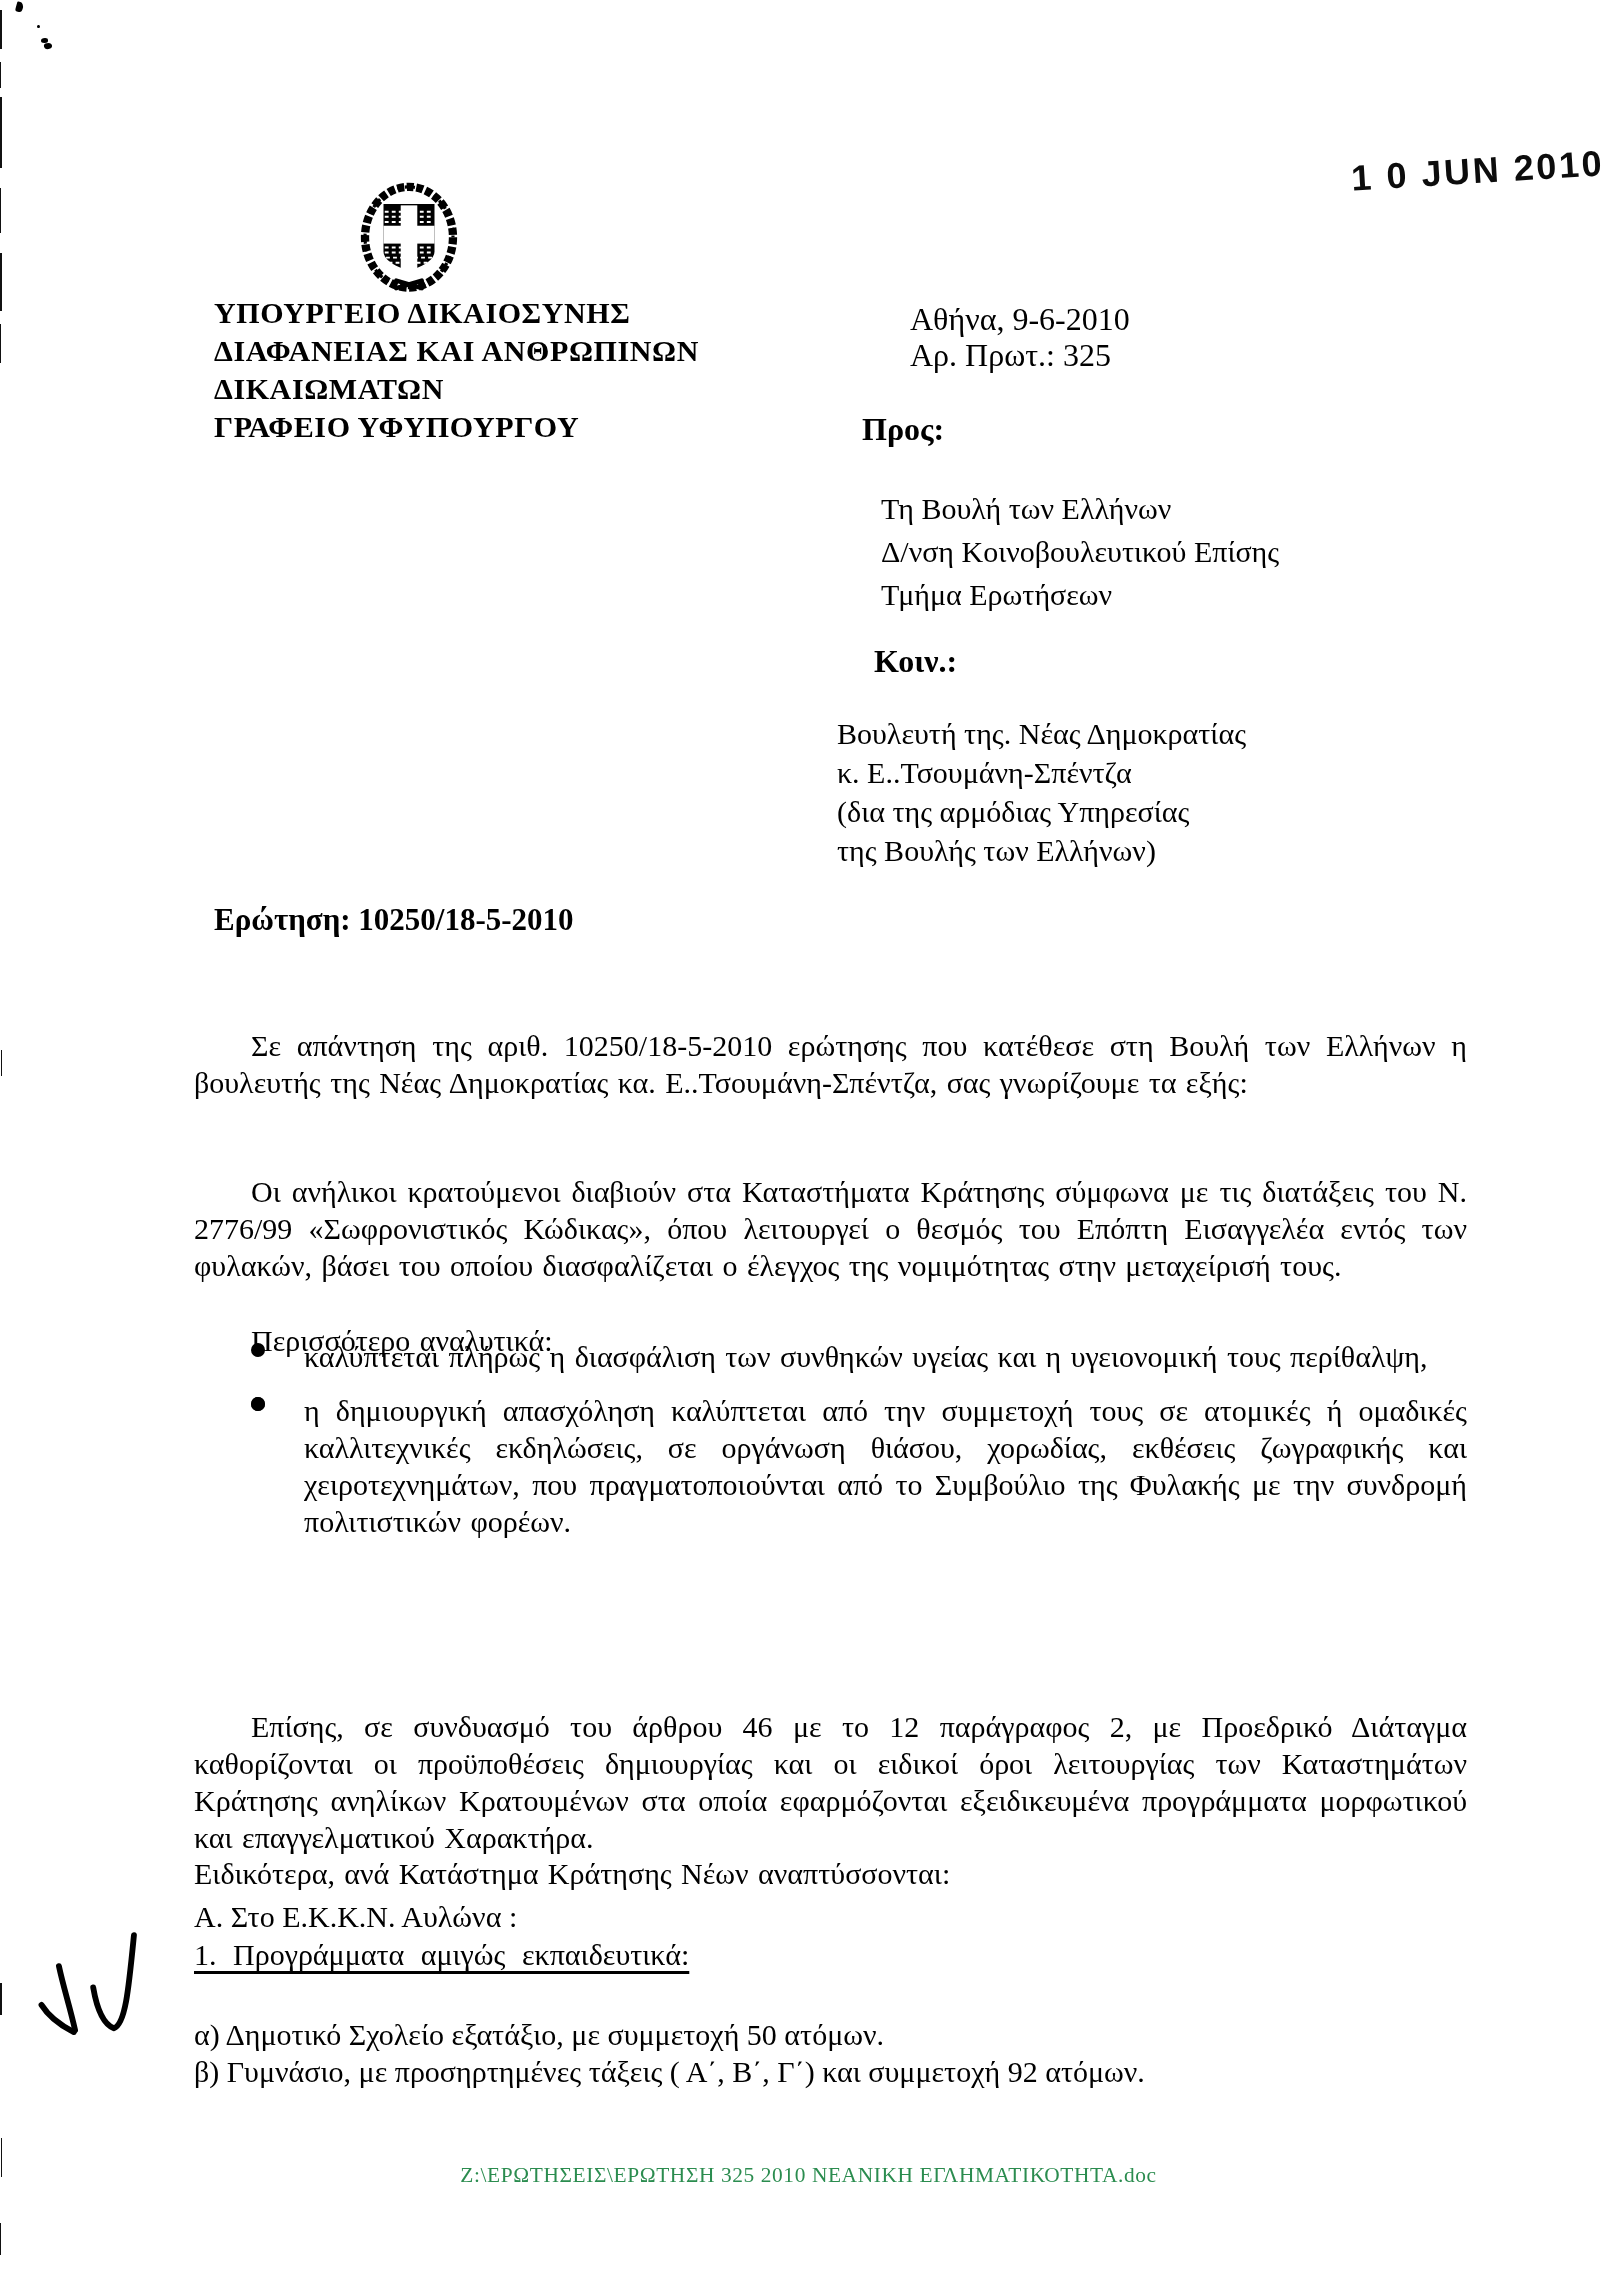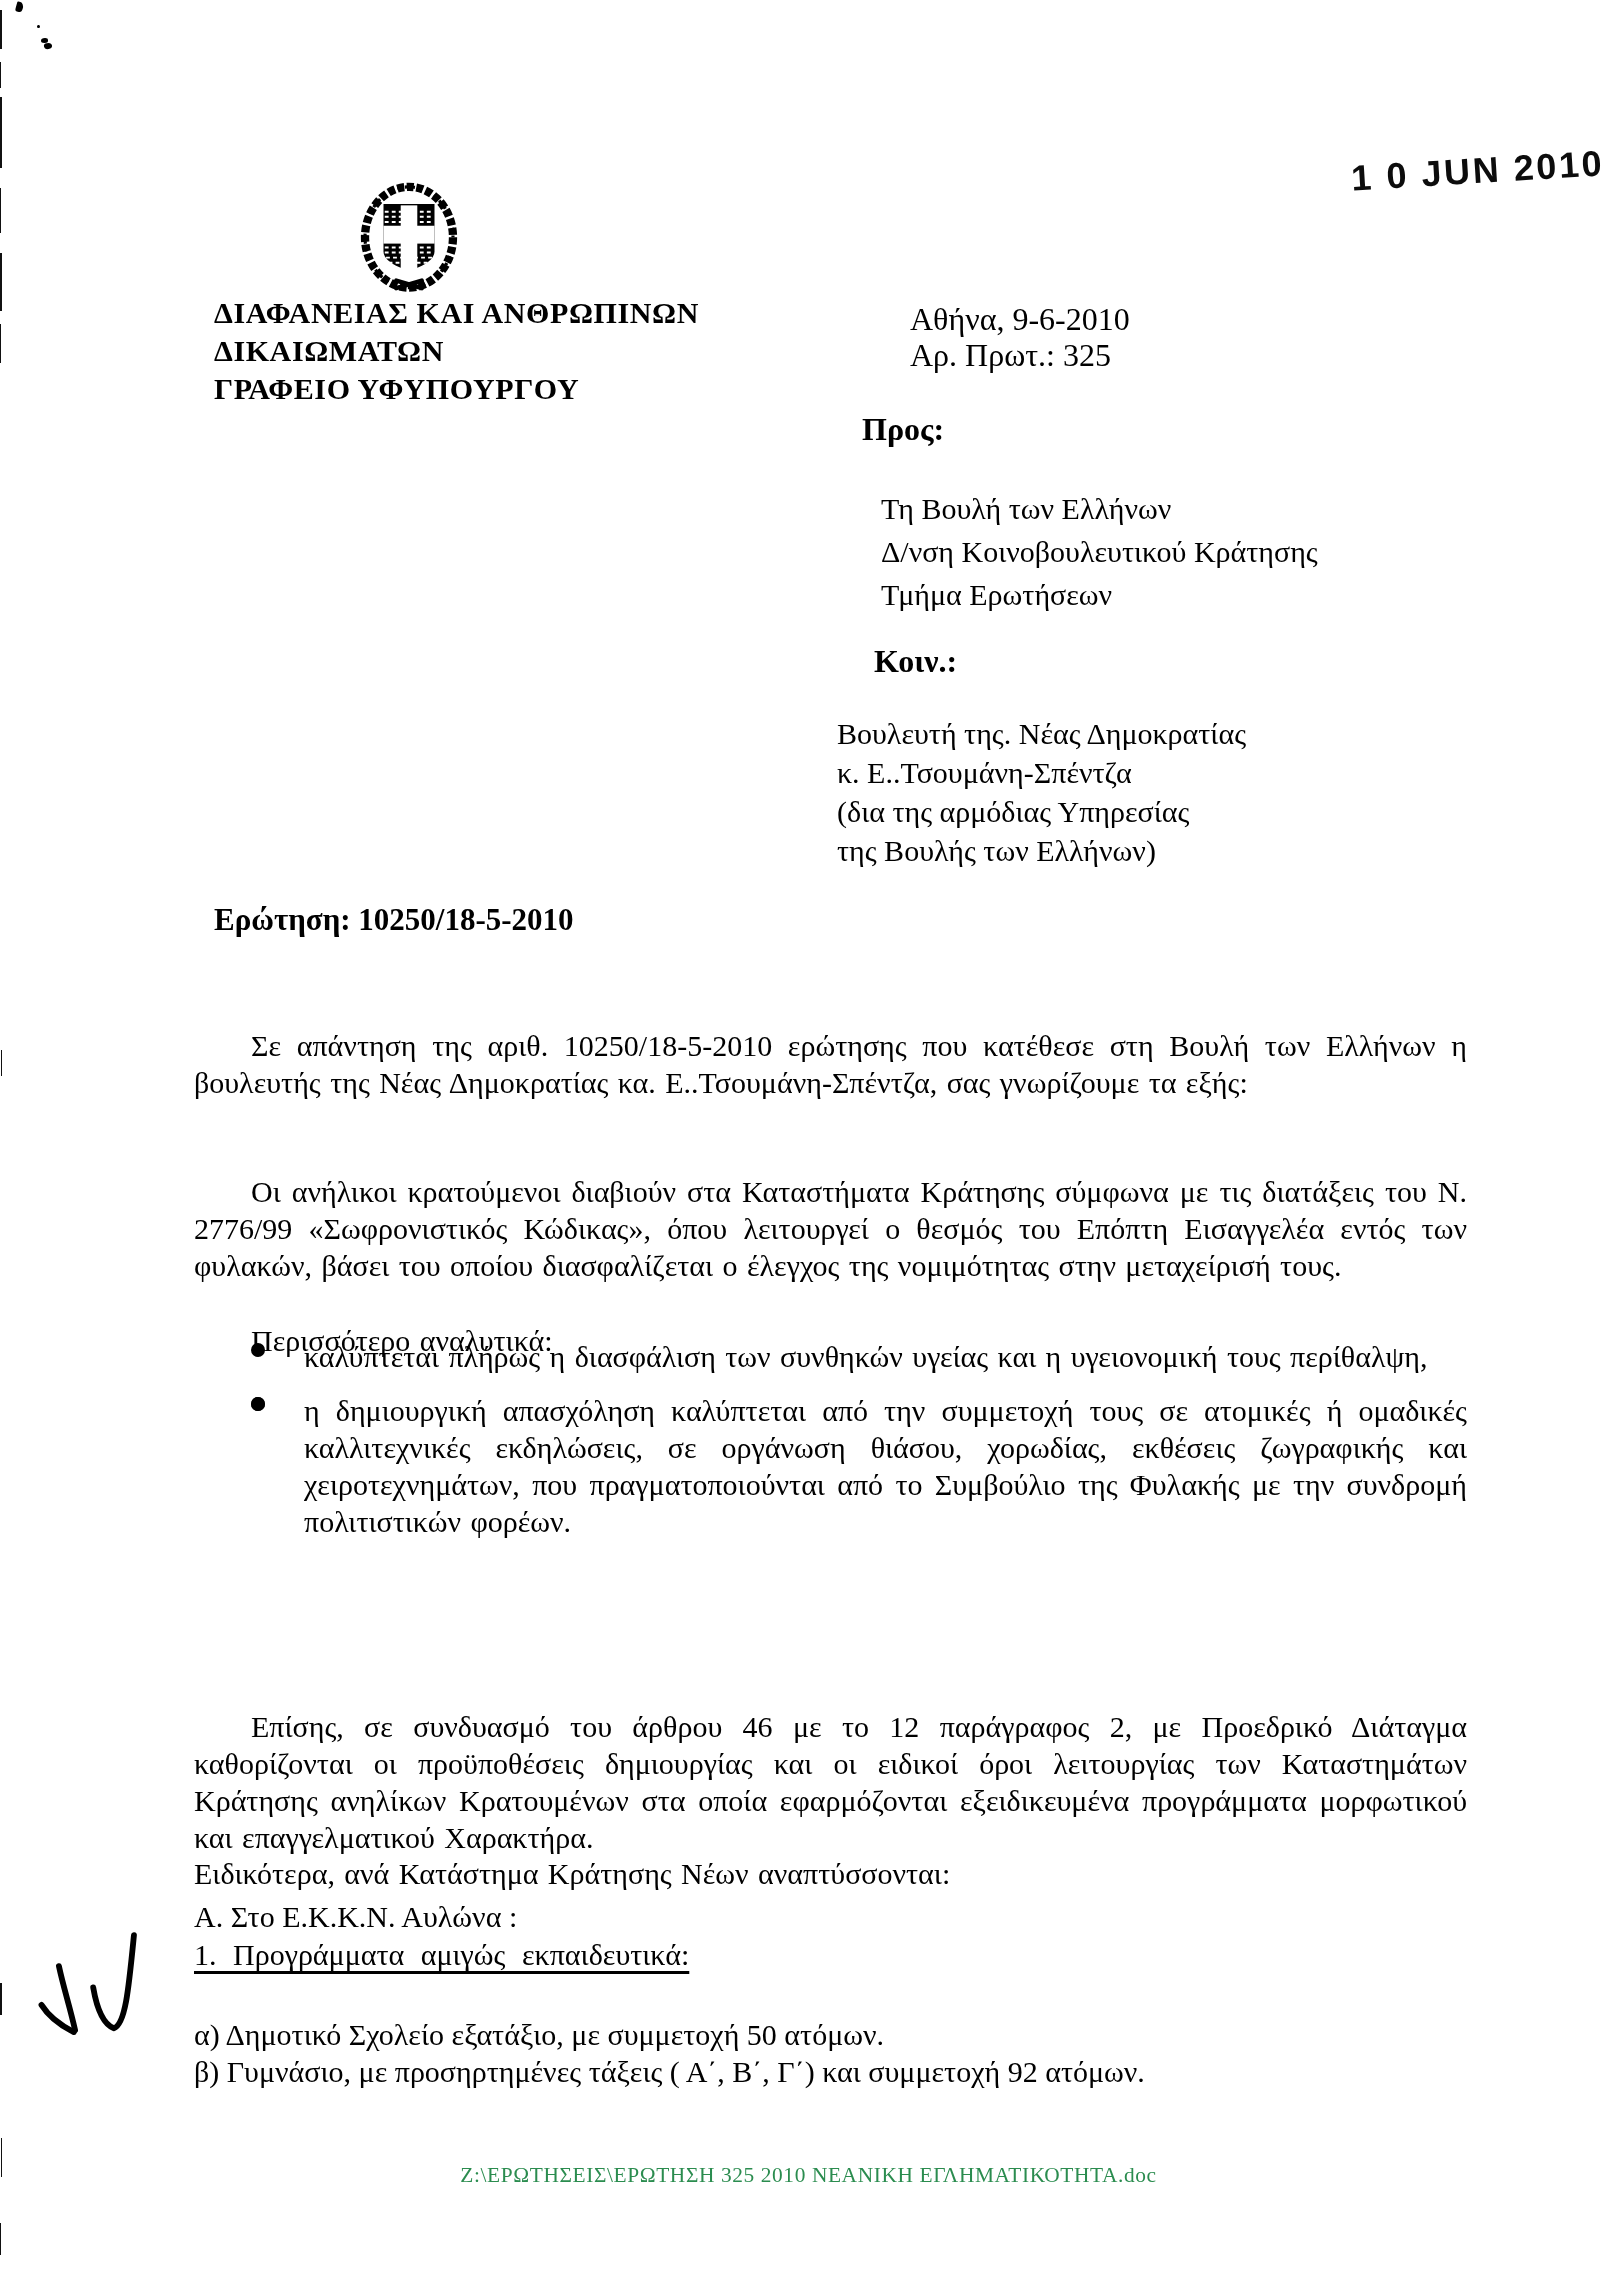--- a/index.html
+++ b/index.html
@@ -115,34 +115,35 @@
         <line x1="42" y1="112" x2="118" y2="112"></line>
         <line x1="44" y1="120" x2="116" y2="120"></line>
         <line x1="48" y1="128" x2="112" y2="128"></line>
       </g>
       <rect x="67" y="38" width="26" height="104" fill="#fff"></rect>
       <rect x="40" y="70" width="80" height="28" fill="#fff"></rect>
     </svg>
   </div>
 
   <div class="ministry">
+    <div>ΥΠΟΥΡΓΕΙΟ ΔΙΚΑΙΟΣΥΝΗΣ</div>
     <div>ΔΙΑΦΑΝΕΙΑΣ ΚΑΙ ΑΝΘΡΩΠΙΝΩΝ</div>
     <div>ΔΙΚΑΙΩΜΑΤΩΝ</div>
     <div>ΓΡΑΦΕΙΟ ΥΦΥΠΟΥΡΓΟΥ</div>
   </div>
 
   <div class="meta">
     <div>Αθήνα, 9-6-2010</div>
     <div>Αρ. Πρωτ.: 325</div>
   </div>
 
   <div class="to-label">Προς:</div>
   <div class="to-lines">
     <div>Τη Βουλή των Ελλήνων</div>
-    <div>Δ/νση Κοινοβουλευτικού Κράτησης</div>
+    <div>Δ/νση Κοινοβουλευτικού Επίσης</div>
     <div>Τμήμα Ερωτήσεων</div>
   </div>
 
   <div class="cc-label">Κοιν.:</div>
   <div class="cc-lines">
     <div>Βουλευτή της. Νέας Δημοκρατίας</div>
     <div>κ. Ε..Τσουμάνη-Σπέντζα</div>
     <div>(δια της αρμόδιας Υπηρεσίας</div>
     <div>της Βουλής των Ελλήνων)</div>
   </div>

